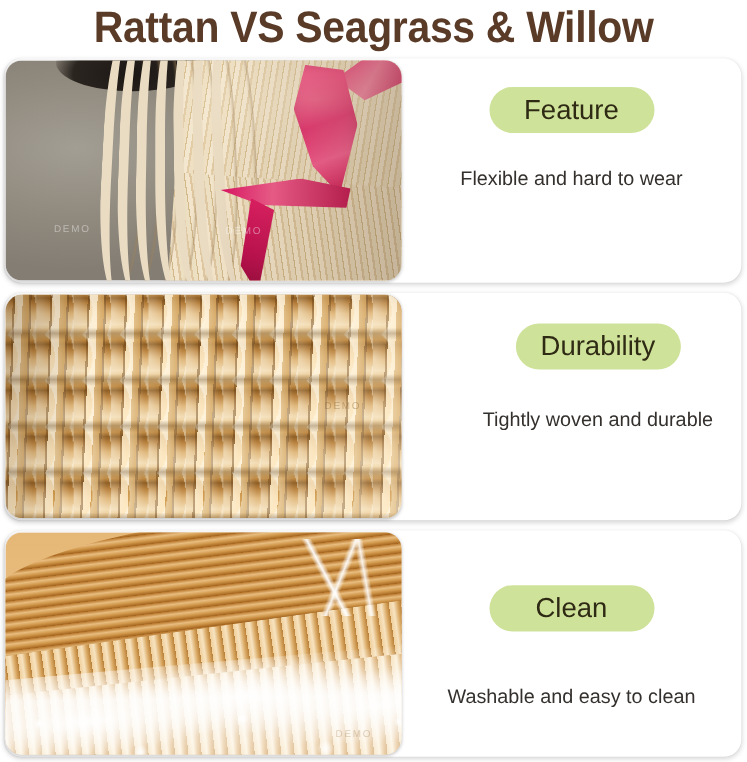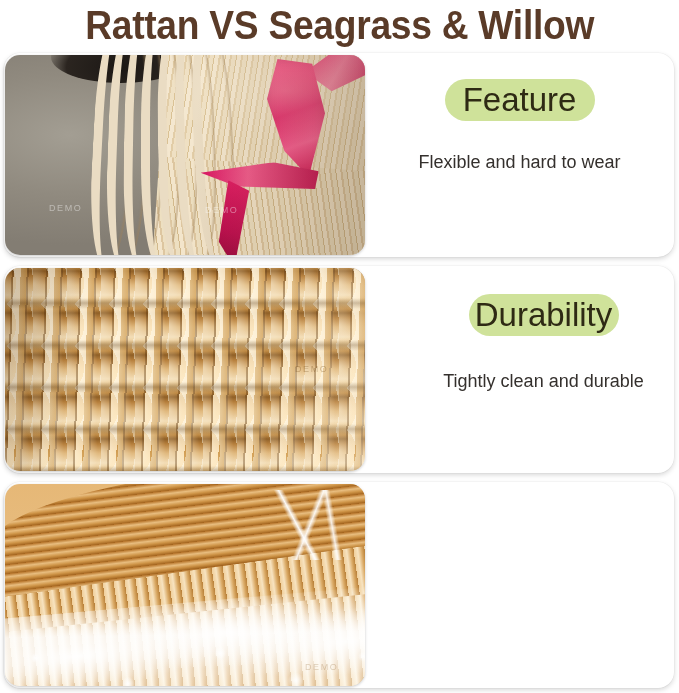--- a/index.html
+++ b/index.html
@@ -295,21 +295,21 @@
     padding-top: 24px;
   }
   .badge {
     width: 150px;
     height: 42px;
     border-radius: 21px;
     background: #cfe29a;
     display: flex;
     align-items: center;
     justify-content: center;
-    font-size: 33px;
+    font-size: 25px;
     line-height: 26px;
     color: #2e2a14;
     font-family: "Liberation Sans", sans-serif;
     font-weight: normal;
     white-space: nowrap;
   }
   .desc {
     margin-top: 26px;
     font-size: 18px;
     line-height: 26px;
@@ -377,21 +377,21 @@
           <div class="p2-bg"></div>
           <div class="p2-strands"></div>
           <div class="p2-curve"></div>
           <div class="p2-shade"></div>
           <span class="wm" style="left:290px; top:96px; color:rgba(120,80,30,0.35);">DEMO</span>
         </div>
       </div>
 
       <div class="text-panel">
         <div class="badge">Durability</div>
-        <div class="desc">Tightly clean and durable</div>
+        <div class="desc">Tightly woven and durable</div>
       </div>
 
     </div>
   </div>
 
   <div class="card" id="card-3">
     <div class="card-inner">
 
       <div class="photo">
         <div class="photo-canvas">
@@ -399,17 +399,21 @@
           <div class="p3-weave-top"></div>
           <div class="p3-rim"></div>
           <div class="p3-front"></div>
           <div class="p3-foam"></div>
           <div class="p3-foam2"></div>
           <div class="p3-tufts"></div>
           <span class="wm" style="left:300px; top:178px; color:rgba(150,110,60,0.30);">DEMO</span>
         </div>
       </div>
 
+      <div class="text-panel">
+        <div class="badge">Clean</div>
+        <div class="desc">Washable and easy to clean</div>
+      </div>
 
     </div>
   </div>
 
 </div>
 
 </body></html>

